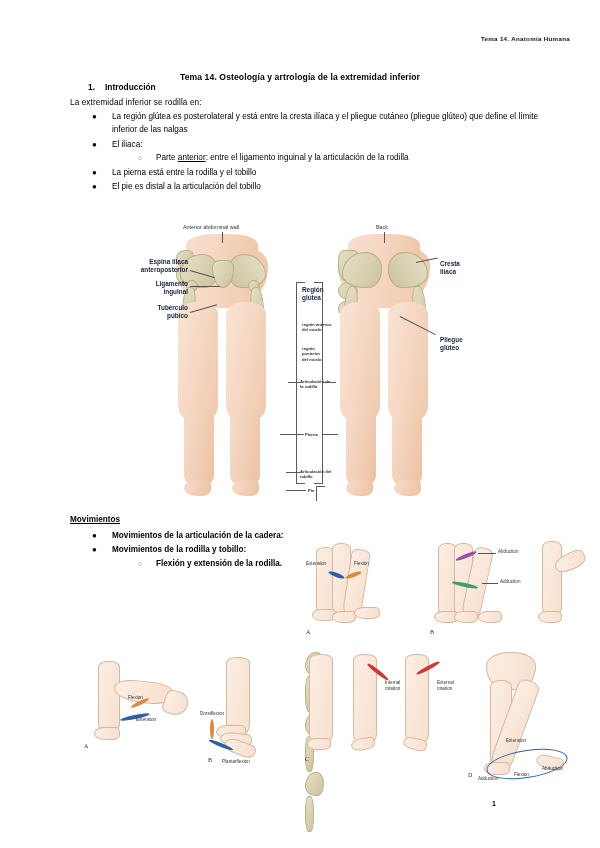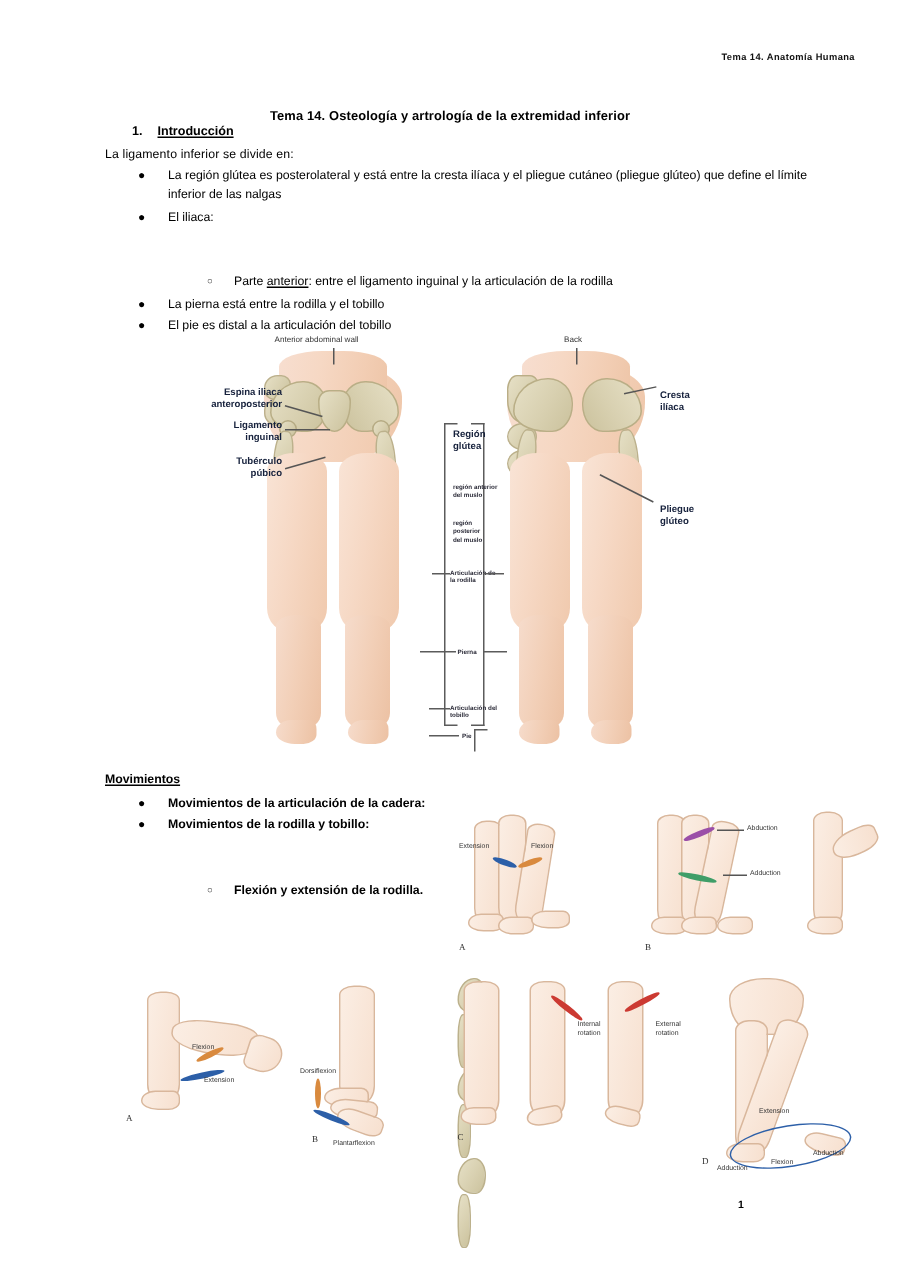--- a/index.html
+++ b/index.html
@@ -46,21 +46,21 @@
 
   
   .section-num {
     position: absolute;
     top: 82px;
     left: 88px;
     font-size: 8.4px;
     font-weight: bold;
   }
   .section-num .num { margin-right: 10px; }
-  .section-num .txt { text-decoration: underline; }
+  .section-num .txt { }
 
   
   .lead {
     position: absolute;
     top: 98px;
     left: 70px;
     font-size: 8.2px;
     letter-spacing: .1px;
   }
 
@@ -89,21 +89,20 @@
   }
   .sublist {
     list-style: none;
     margin: 0;
     padding: 0;
   }
   .li2 {
     position: relative;
     padding-left: 44px;
     line-height: 13.4px;
-    margin-top: 30px;
   }
   .li2 > .bullet-o {
     position: absolute;
     left: 26px;
     top: 0;
     font-size: 6.4px;
     line-height: 14px;
     color: #333;
   }
   .u { text-decoration: underline; }
@@ -310,21 +309,21 @@
 <div class="page">
 
   <div class="doc-header">Tema 14. Anatomía Humana</div>
 
   <div class="doc-title">Tema 14. Osteología y artrología de la extremidad inferior</div>
 
   <div class="section-num">
     <span class="num">1.</span><span class="txt">Introducción</span>
   </div>
 
-  <div class="lead">La ligamento inferior se divide en:</div>
+  <div class="lead">La extremidad inferior se rodilla en:</div>
 
   <ul class="list">
 
     <li class="li1">
       <span class="bullet">●</span>
       <span>La región glútea es posterolateral y está entre la cresta ilíaca y el pliegue cutáneo (pliegue glúteo) que define el límite inferior de las nalgas</span>
     </li>
 
     <li class="li1">
       <span class="bullet">●</span>

